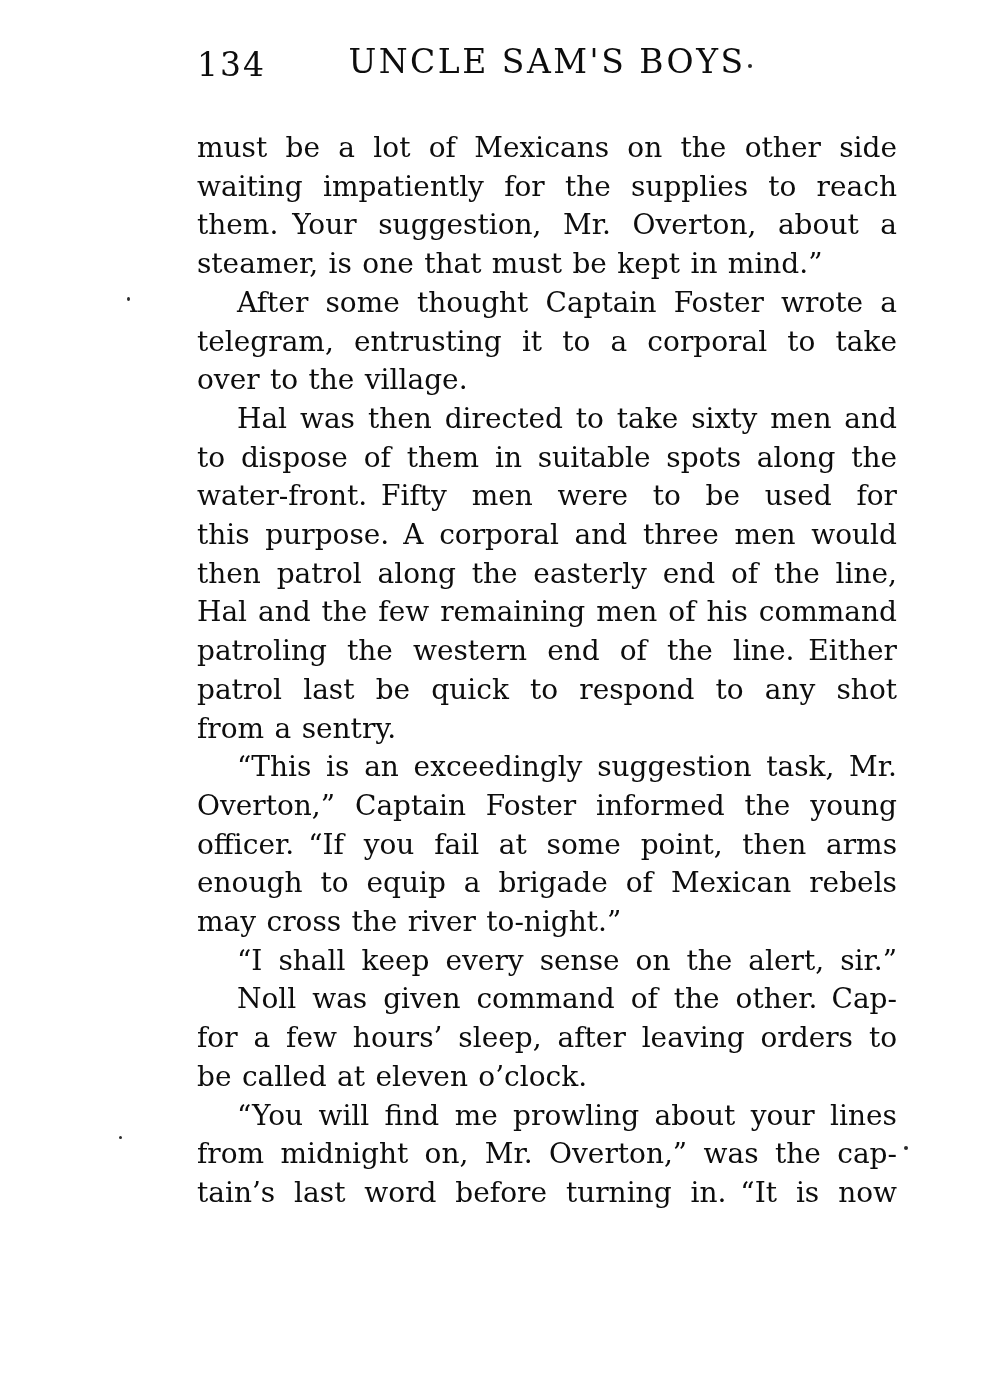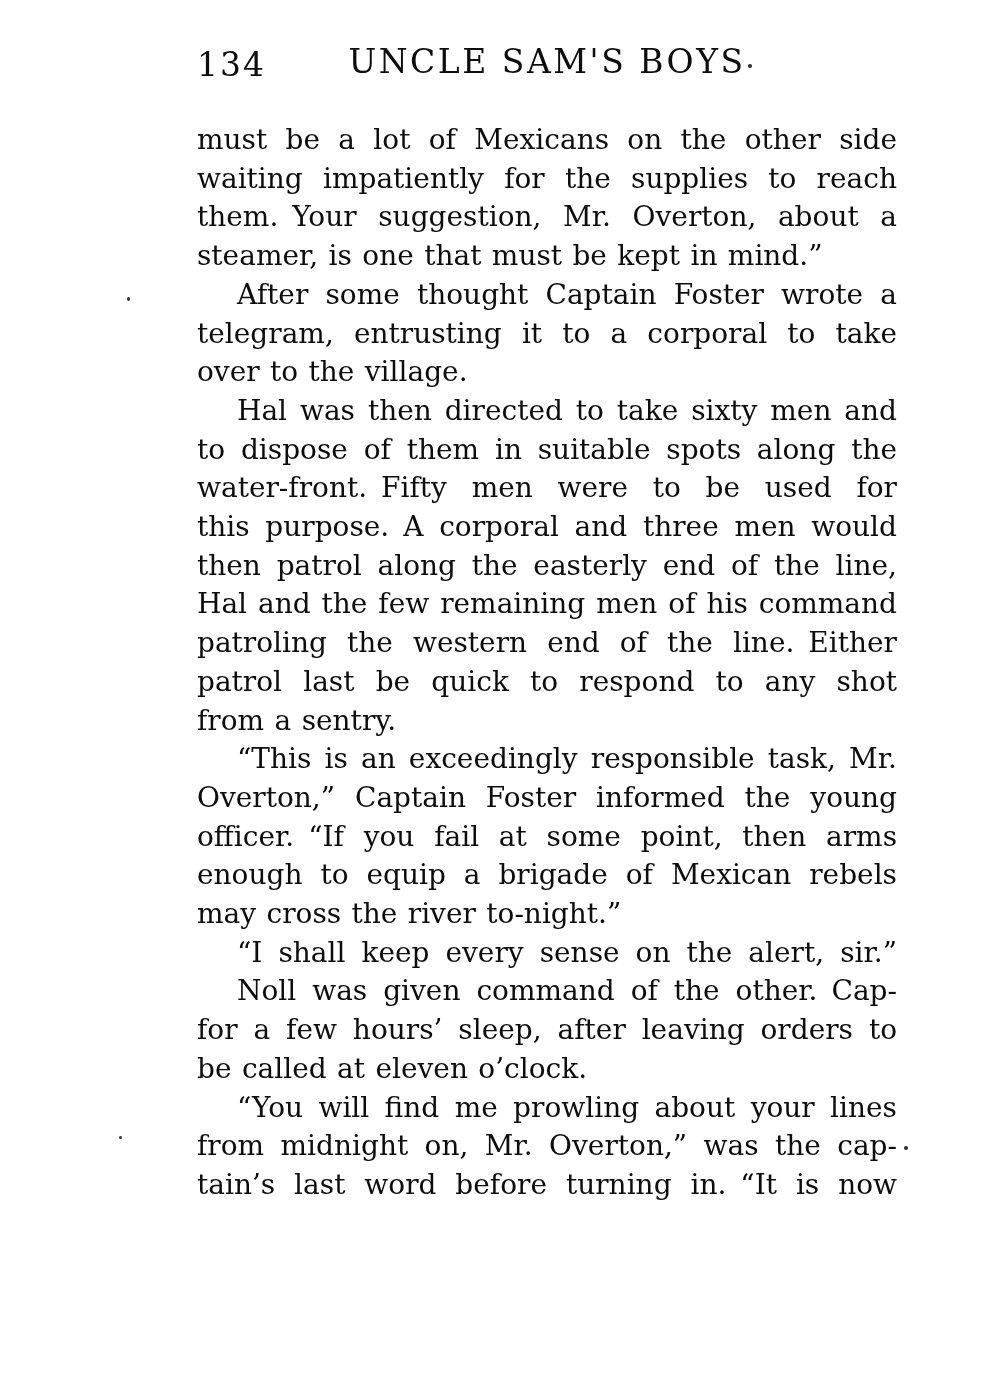--- a/index.html
+++ b/index.html
@@ -32,21 +32,21 @@
   }
   .title {
     text-align: center;
     font-size: 33px;
     letter-spacing: 2.5px;
     white-space: pre;
   }
   .body-text {
     position: absolute;
     left: 197px;
-    top: 121px;
+    top: 129px;
     width: 700px;
     font-size: 28px;
     line-height: 38.7px;
   }
   .para { margin: 0; }
   .line {
     text-align: justify;
     text-align-last: justify;
     word-spacing: 1.5px;
   }
@@ -94,21 +94,21 @@
         <div class="line">to dispose of them in suitable spots along the</div>
         <div class="line">water-front. Fifty men were to be used for</div>
         <div class="line">this purpose. A corporal and three men would</div>
         <div class="line">then patrol along the easterly end of the line,</div>
         <div class="line">Hal and the few remaining men of his command</div>
         <div class="line">patroling the western end of the line. Either</div>
         <div class="line">patrol last be quick to respond to any shot</div>
         <div class="line left-last">from a sentry.</div>
       </div>
       <div class="para">
-        <div class="line indent">“This is an exceedingly responsible task, Mr.</div>
+        <div class="line indent">“This is an exceedingly suggestion task, Mr.</div>
         <div class="line">Overton,” Captain Foster informed the young</div>
         <div class="line">officer. “If you fail at some point, then arms</div>
         <div class="line">enough to equip a brigade of Mexican rebels</div>
         <div class="line left-last">may cross the river to-night.”</div>
       </div>
       <div class="para">
         <div class="line indent">“I shall keep every sense on the alert, sir.”</div>
       </div>
       <div class="para">
         <div class="line indent">Noll was given command of the other. Cap-</div>

